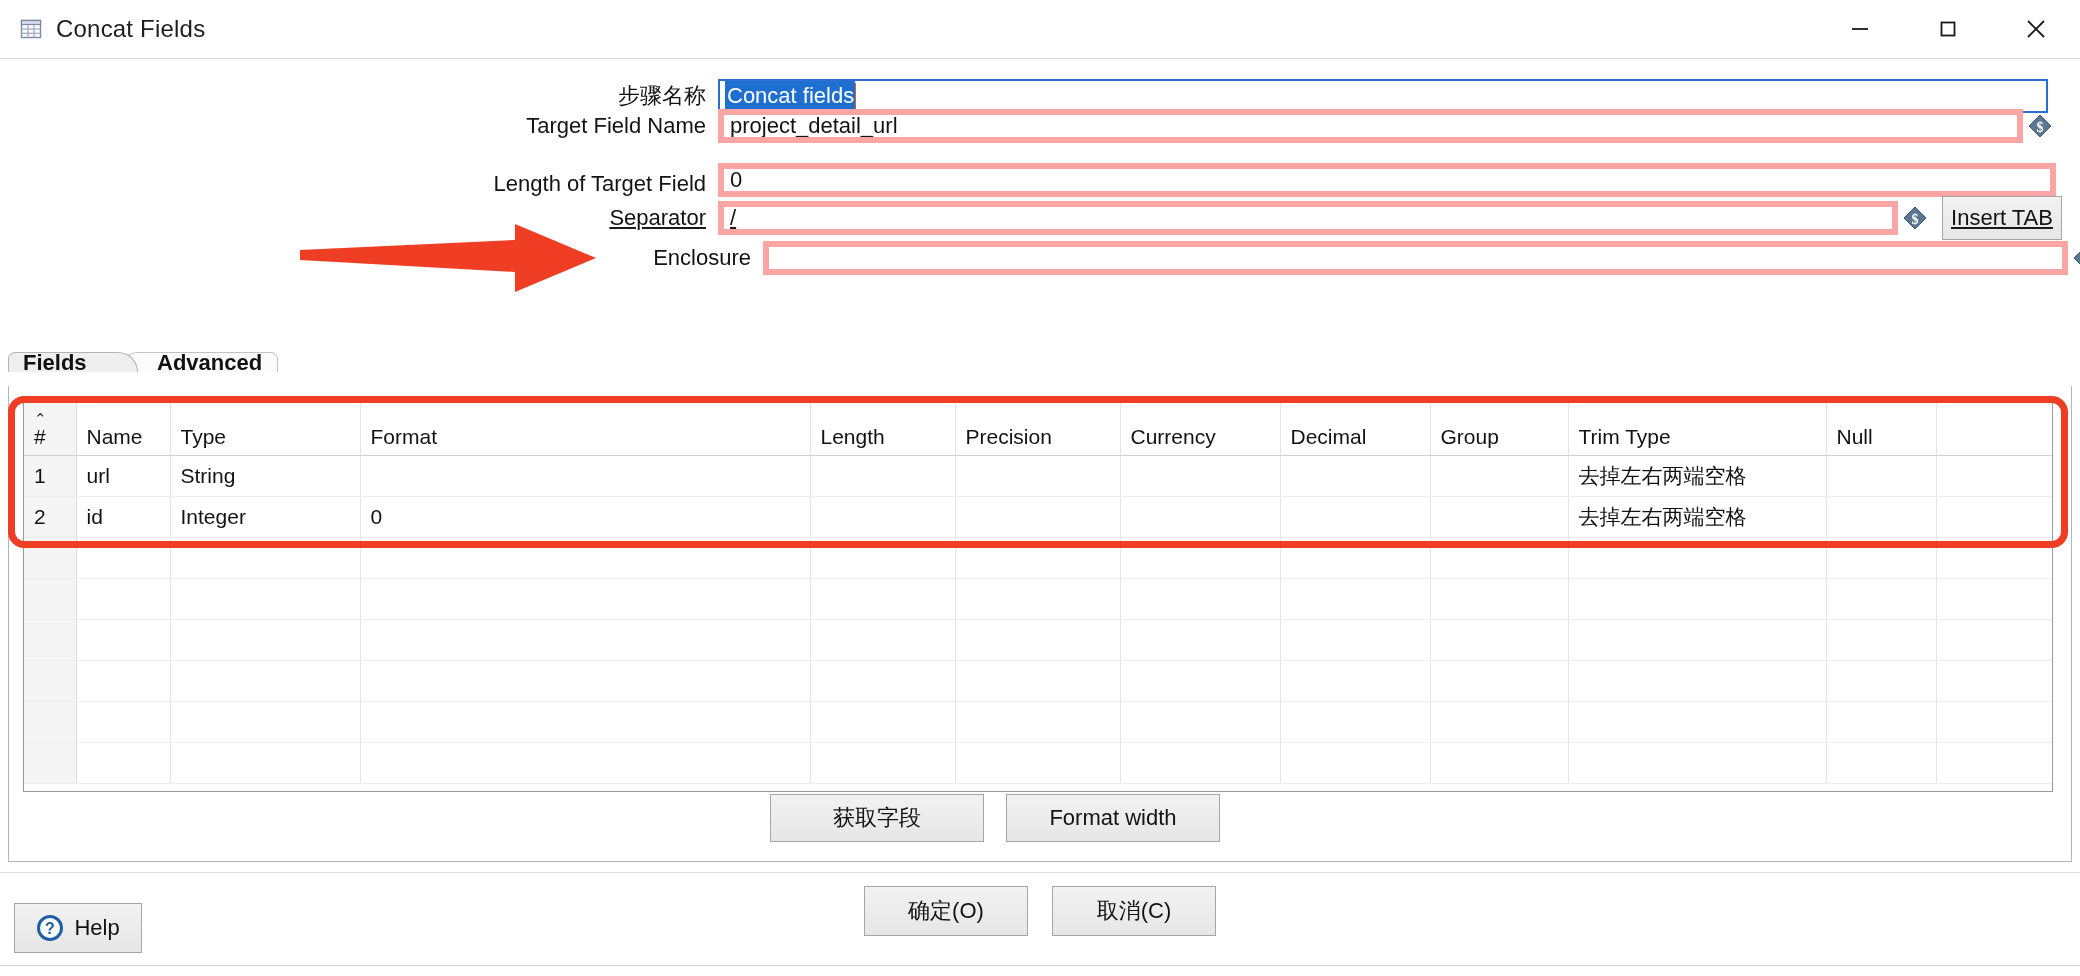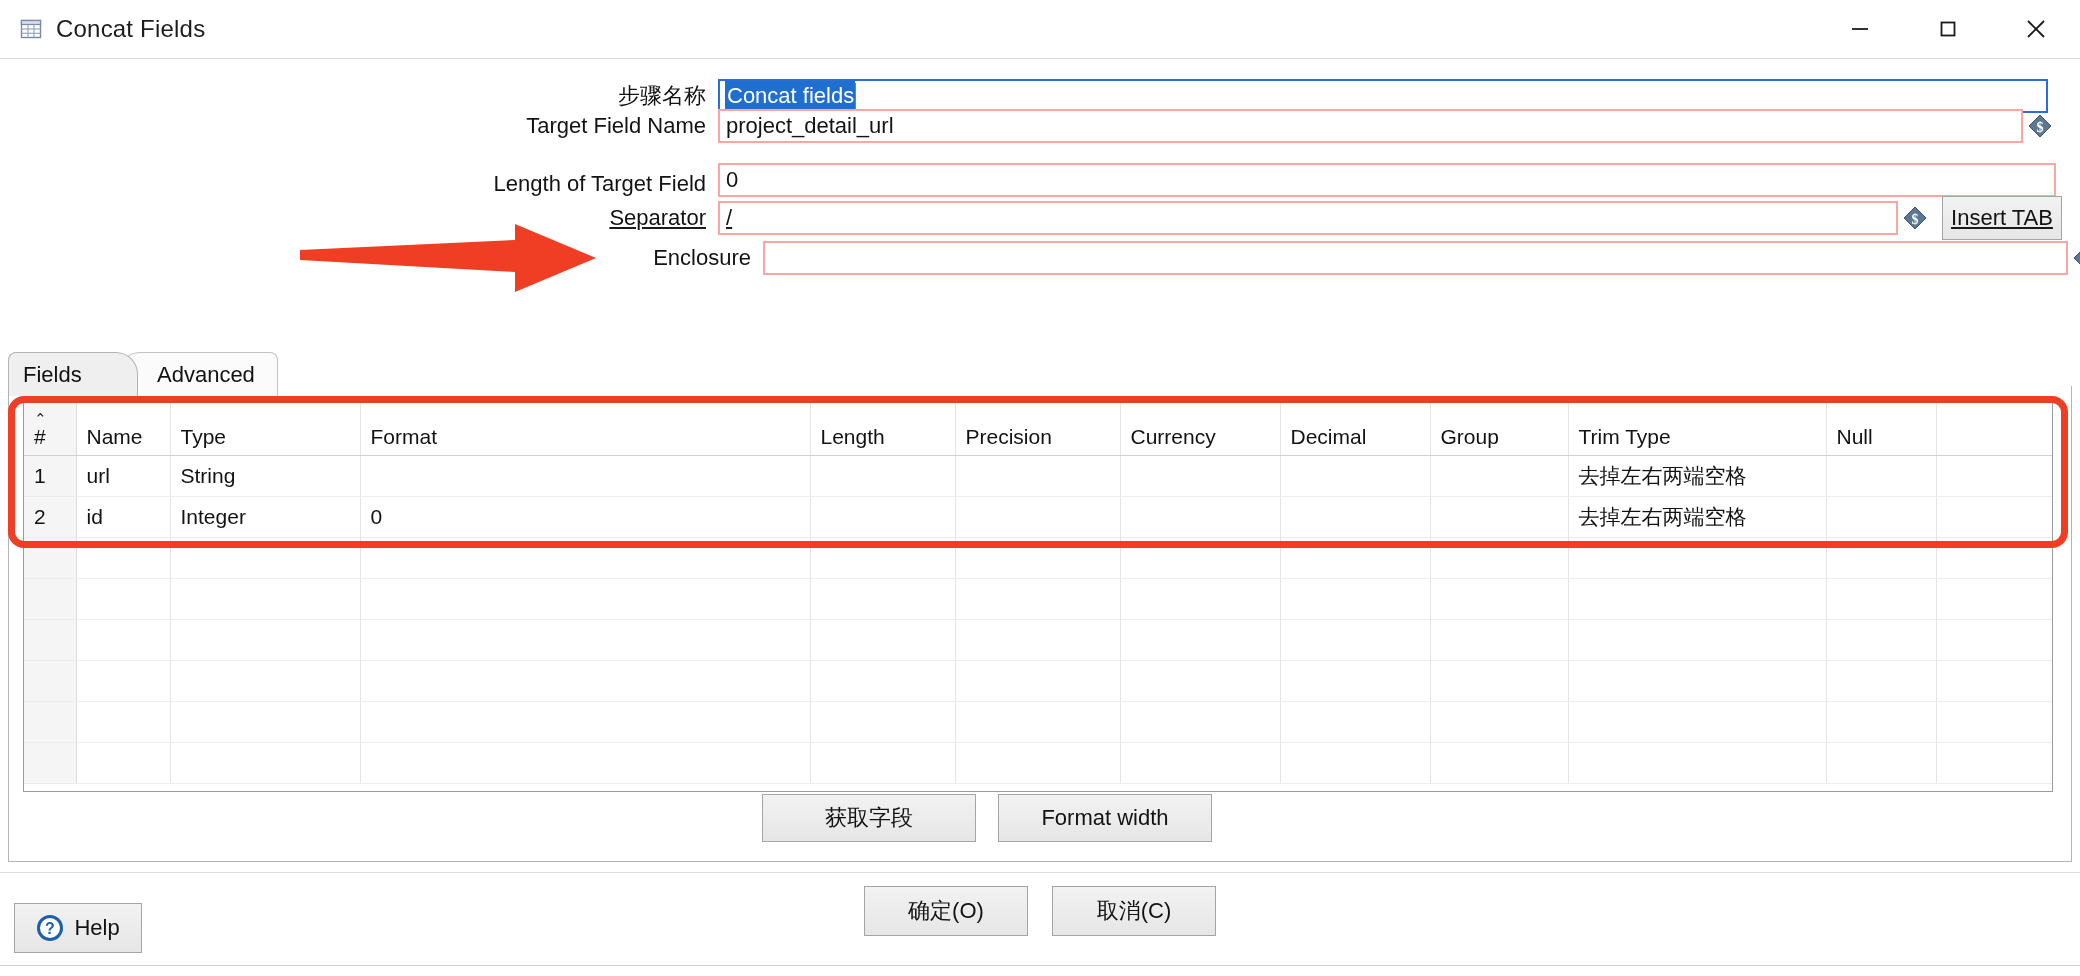--- a/index.html
+++ b/index.html
@@ -72,21 +72,21 @@
     text-align: right;
     padding-right: 12px;
     font-size: 22px;
     color: #131313;
     box-sizing: border-box;
     white-space: nowrap;
   }
   .tfield {
     height: 34px;
     box-sizing: border-box;
-    border: 2px solid #fca5a5;
+    border: 6px solid #fca5a5;
     background: #ffffff;
     font-family: "Liberation Sans", sans-serif;
     font-size: 22px;
     color: #131313;
     padding: 0 6px;
     line-height: 32px;
     outline: none;
     display: flex;
     align-items: center;
     overflow: hidden;
@@ -132,28 +132,29 @@
 
   
   #tabstrip {
     position: absolute;
     left: 8px; top: 352px;
     width: 2064px; height: 36px;
   }
   .tab {
     position: absolute;
     top: 0;
-    height: 44px;
+    height: 20px;
     font-size: 22px;
     color: #111;
     display: flex;
     align-items: center;
     box-sizing: border-box;
     cursor: default;
     white-space: nowrap;
+    font-weight: bold;
   }
   #tab-fields {
     left: 0;
     width: 130px;
     padding-left: 14px;
     background: #efefef;
     border: 1px solid #b4b4b4;
     border-bottom: none;
     border-top-left-radius: 8px;
     border-top-right-radius: 22px;
@@ -242,21 +243,21 @@
     position: absolute;
     left: 300px; top: 222px;
     width: 300px; height: 72px;
     z-index: 9;
     pointer-events: none;
   }
 
   
   #panel-buttons {
     position: absolute;
-    left: 3px; top: 794px;
+    left: 11px; top: 794px;
     width: 1968px;
     display: flex;
     justify-content: center;
     gap: 22px;
   }
   #bottom-sep {
     position: absolute;
     left: 0; top: 872px;
     width: 2080px; height: 1px;
     background: #dcdcdc;

